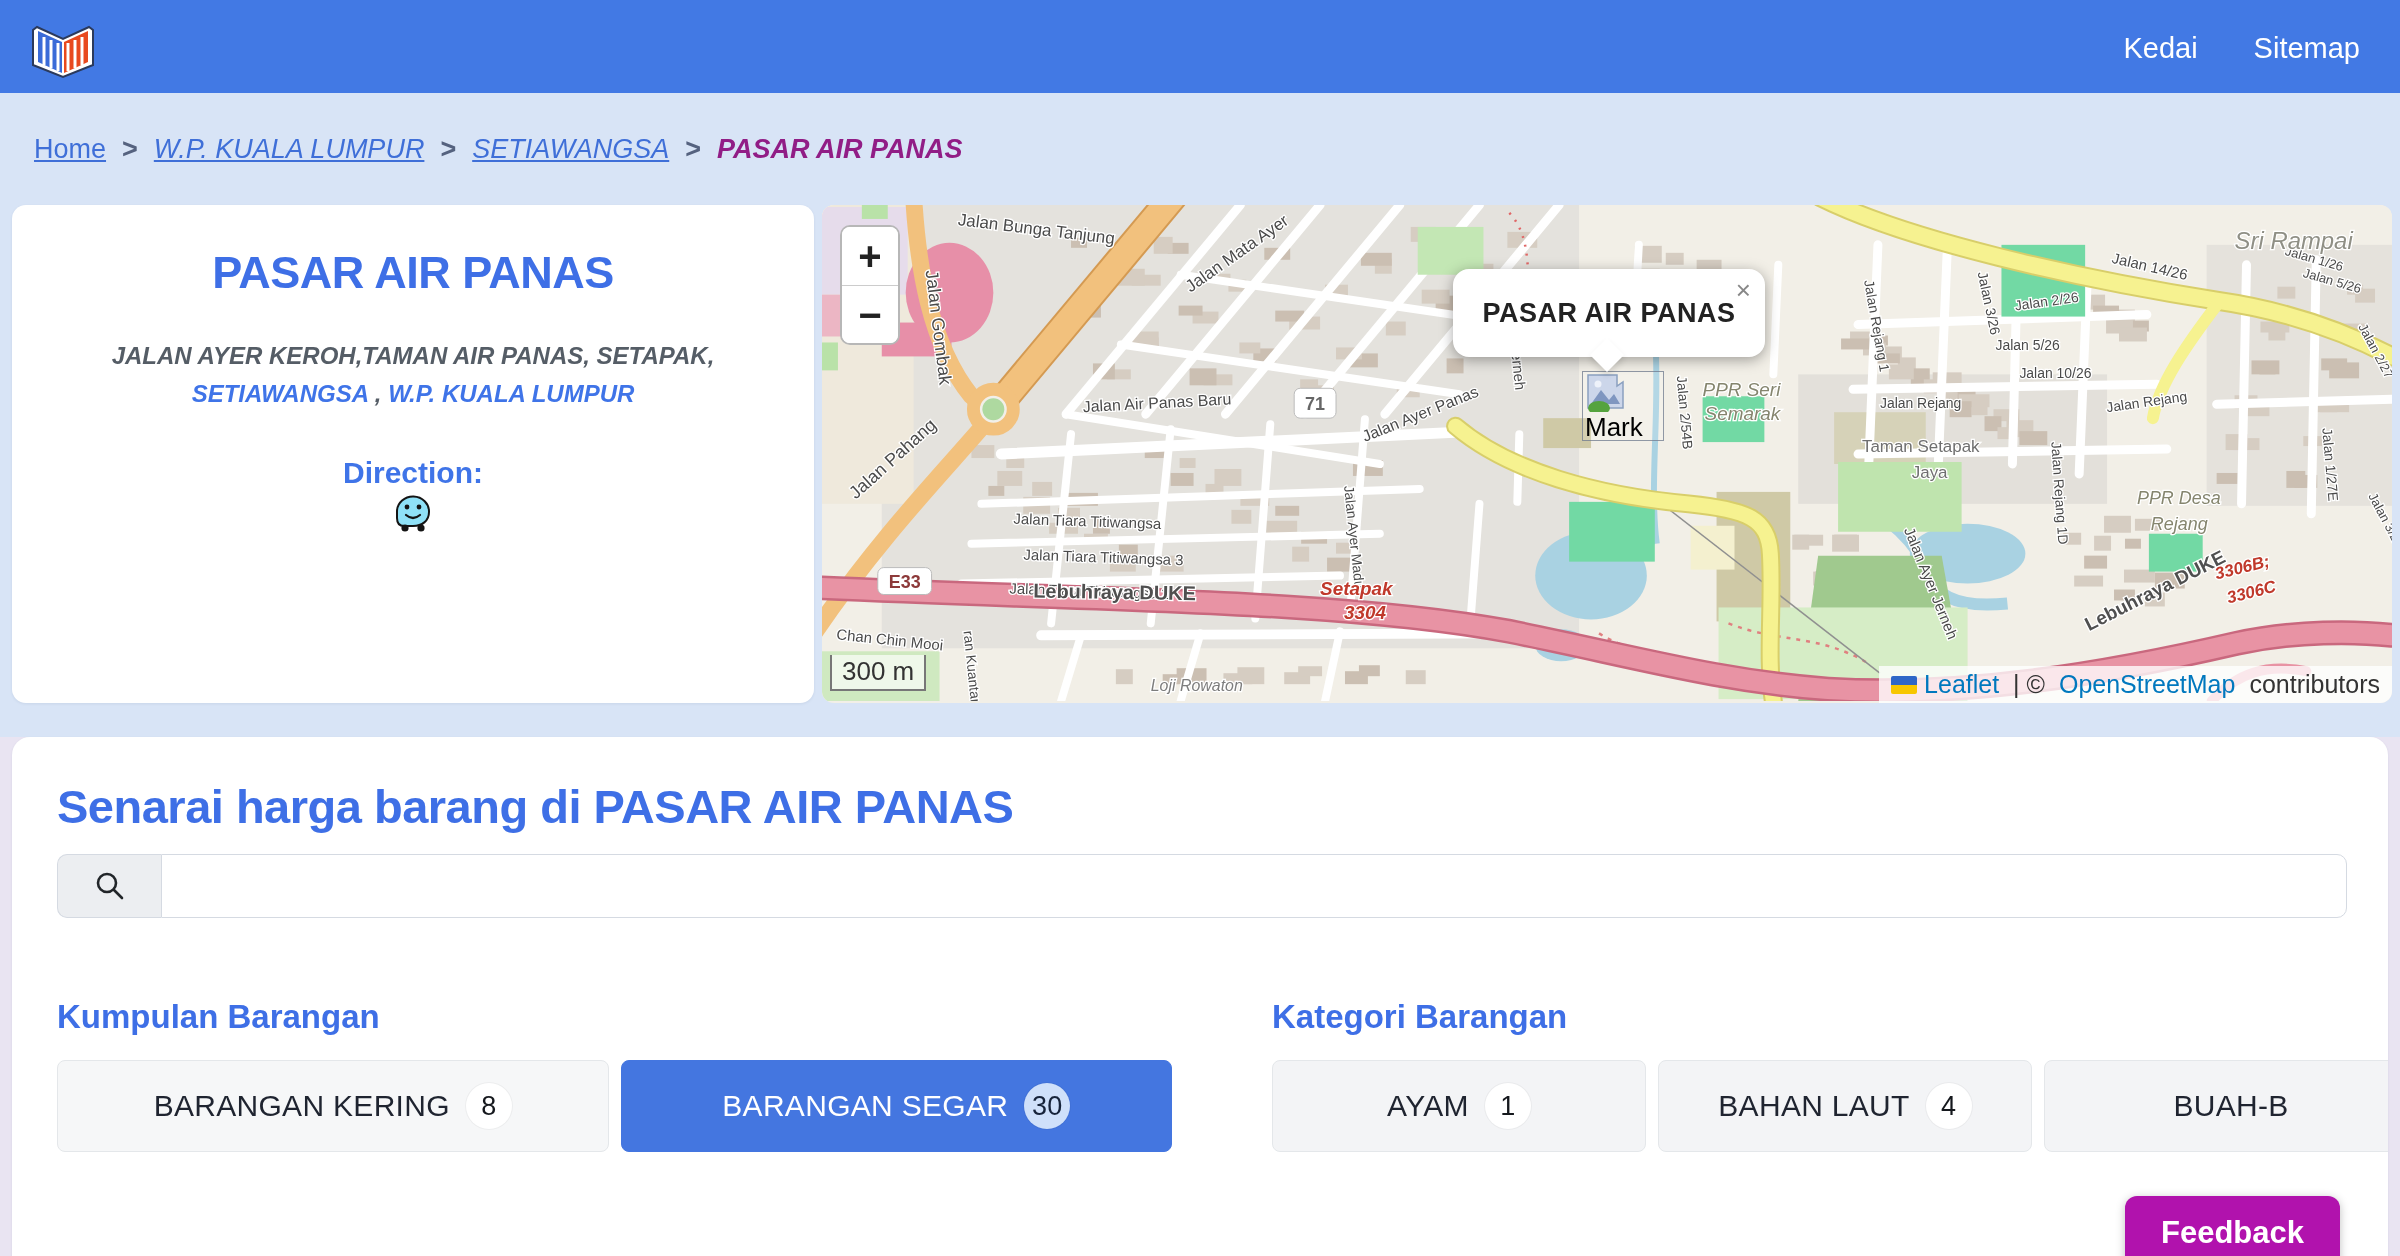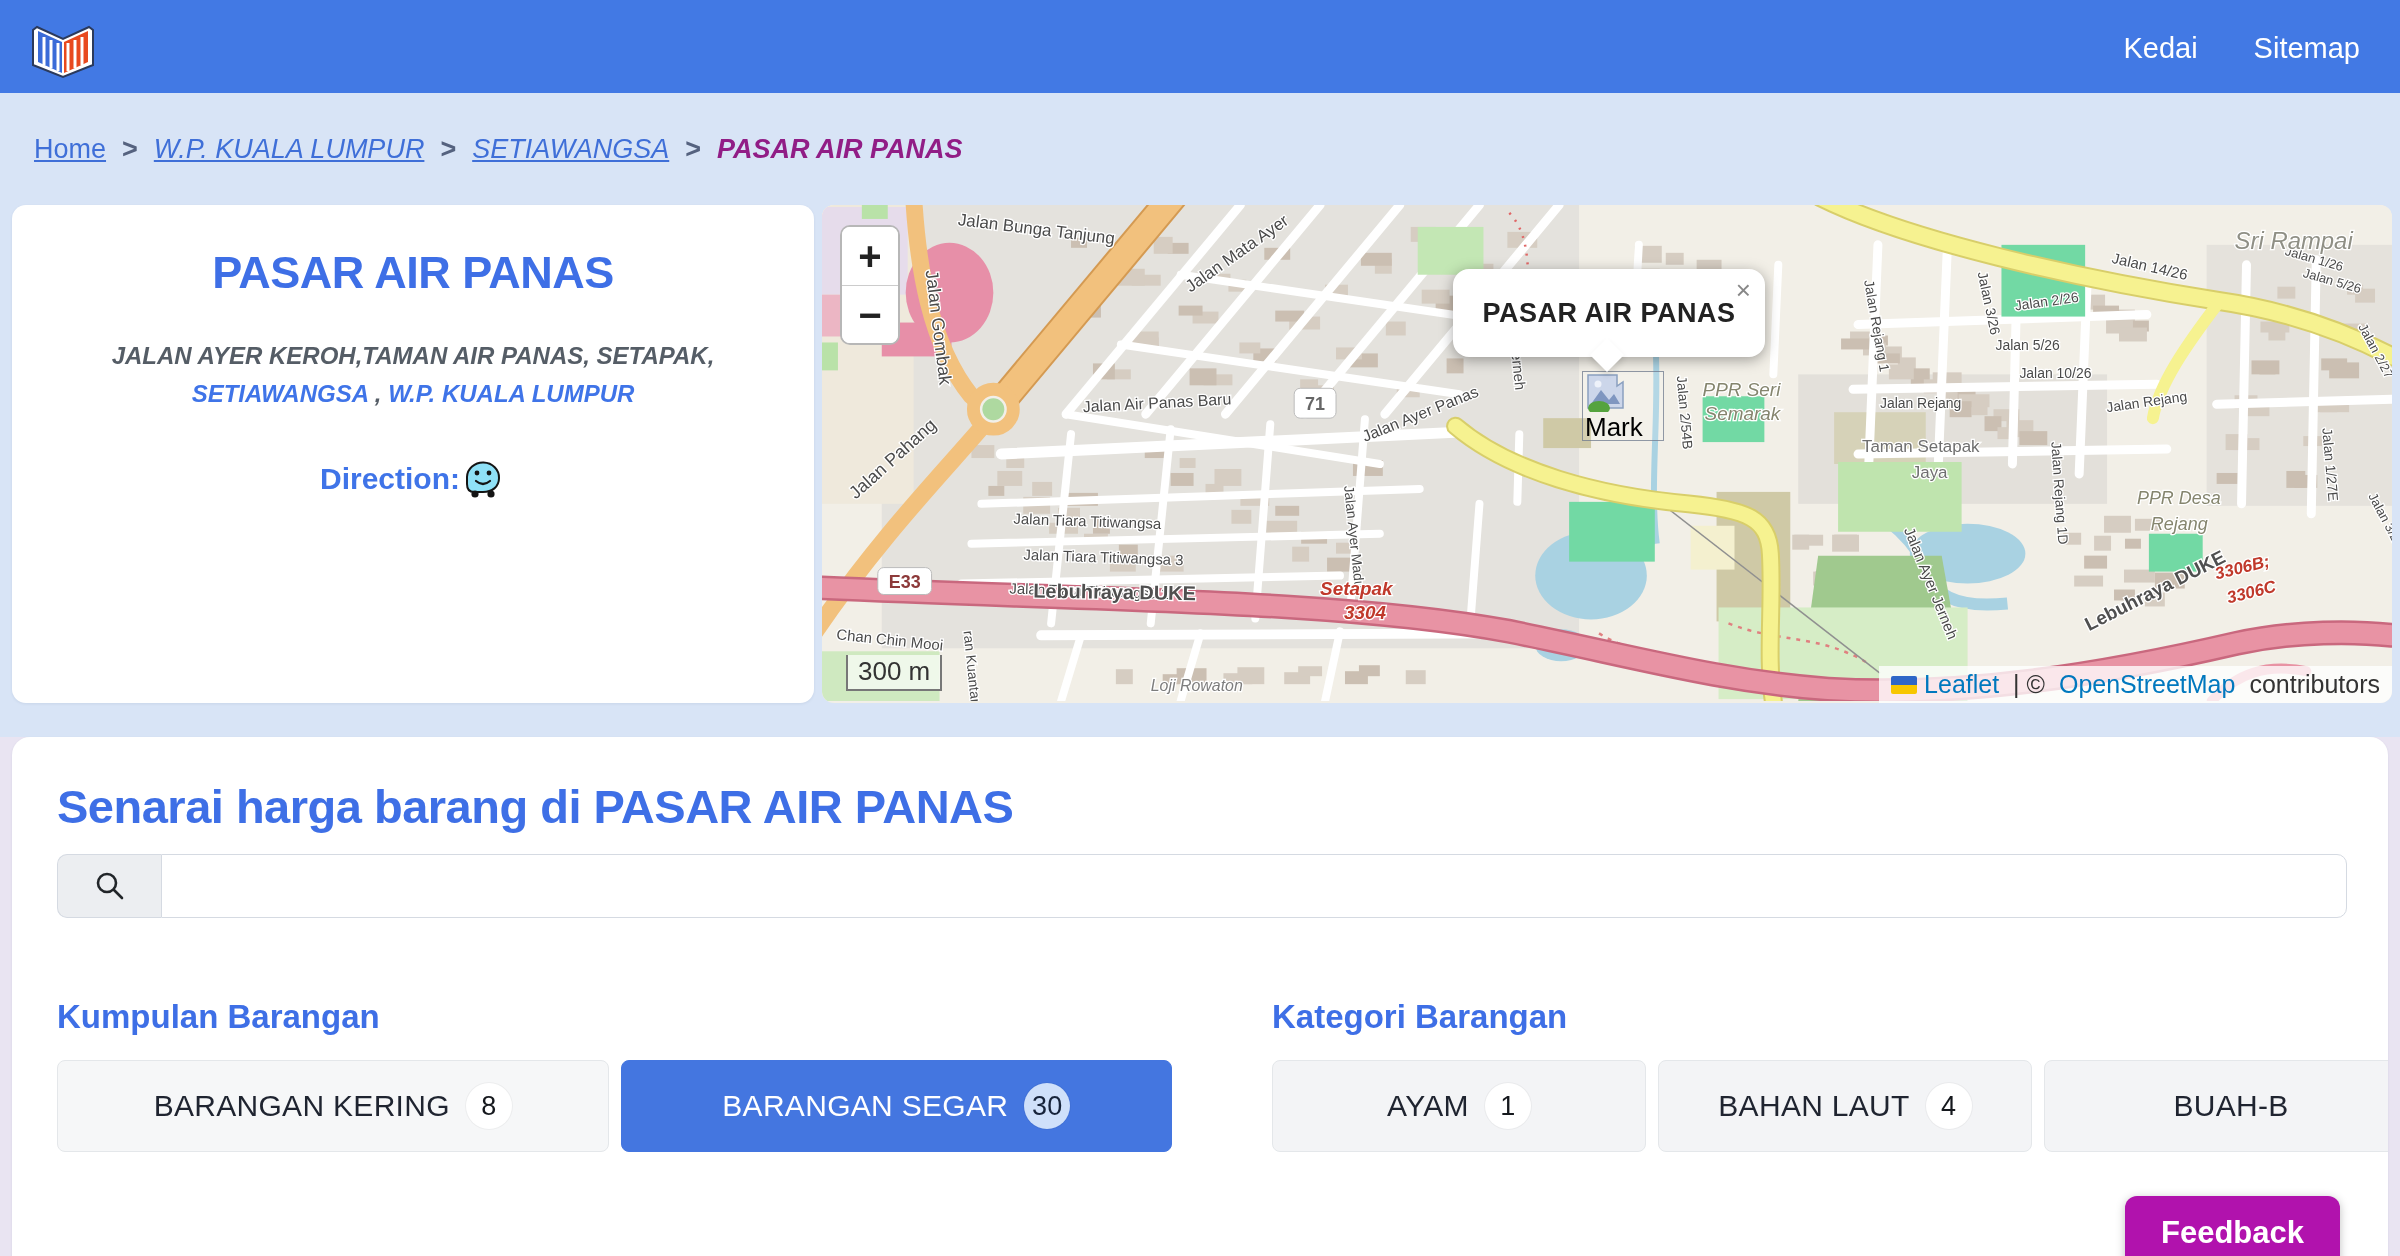--- a/index.html
+++ b/index.html
@@ -24,21 +24,21 @@
   .breadcrumb-bar .current { color:var(--crumb,#911d86); font-style:italic; font-weight:700; }
   
   .hero { display:flex; padding:0 8px 0 12px; gap:8px; height:498px; }
   .info-card { width:802px; background:#fff; border-radius:14px; text-align:center;
                box-shadow:0 1px 3px rgba(30,50,90,.08); }
   .info-card h1 { margin-top:42px; font-size:45px; font-weight:700; color:var(--heading,#3d78ee); letter-spacing:-0.5px; }
   .addr { margin:38px 40px 0; font-size:24px; font-style:italic; font-weight:600;
           color:#555d66; line-height:1.6; }
   .addr a { color:var(--link,#3f74e8); text-decoration:none; cursor:pointer; }
   .direction { margin-top:42px; display:flex; align-items:center; justify-content:center; gap:0;
-               font-size:30px; font-weight:600; color:var(--link,#3f74e8); }
+               font-size:30px; font-weight:600; color:var(--link,#3f74e8);flex-direction:column; }
   .waze { width:46px; height:46px; cursor:pointer; display:inline-block; }
   
   .map-card { position:relative; width:1570px; height:498px; border-radius:12px; overflow:hidden;
               background:#f2efe7; flex:none; }
   .map-card svg.base { position:absolute; inset:0; }
   .map-label { paint-order:stroke; stroke:#fff; stroke-width:2.6px; }
   .zoom-ctl { position:absolute; left:18px; top:20px; width:60px; border:2px solid rgba(50,50,50,.35);
               border-radius:10px; overflow:hidden; background:#fff; z-index:5; }
   .zoom-ctl button { display:block; width:100%; height:58px; background:#fff; border:none;
                      font-size:40px; font-weight:700; color:#222; cursor:pointer; line-height:1; }
@@ -47,21 +47,21 @@
            border-radius:16px; box-shadow:0 3px 14px rgba(0,0,0,.35); z-index:6;
            display:flex; align-items:center; justify-content:center; }
   .popup-title { font-size:27px; font-weight:700; color:#222; letter-spacing:.5px; }
   .popup-close { position:absolute; top:8px; right:14px; font-size:26px; color:#888; cursor:pointer; line-height:1; }
   .popup-tip { position:absolute; left:142px; bottom:-10px; width:24px; height:24px; background:#fff;
                transform:rotate(45deg); box-shadow:3px 3px 6px rgba(0,0,0,.12); }
   .marker-wrap { position:absolute; left:760px; top:166px; width:82px; height:70px; z-index:4;
                  border:1px solid rgba(110,120,140,.75); background:rgba(255,255,255,.12); cursor:pointer; }
   .marker-alt { position:absolute; left:2px; top:40px; font-size:26px; color:#000; background:transparent; }
   .scale-bar { position:absolute; left:8px; bottom:12px; padding:1px 10px 2px; font-size:26px; color:#333;
-               background:rgba(255,255,255,.66); border:2px solid #777; border-top:none; z-index:5;margin-left:16px; }
+               background:rgba(255,255,255,.66); border:2px solid #777; border-top:none; z-index:5; }
   .attribution { position:absolute; right:0; bottom:0; height:37px; display:flex; align-items:center;
                  gap:7px; padding:0 12px; font-size:25px; color:#333;
                  background:rgba(255,255,255,.78); z-index:5; white-space:pre; }
   .attribution a { color:var(--maplink,#0078be); text-decoration:none; cursor:pointer; }
   .flag { width:26px; height:18px; display:inline-block; border-radius:2px; overflow:hidden; }
   .flag div { height:50%; } .flag .b { background:#2e66c7; } .flag .y { background:#f7c600; }
   
   .price-card { position:absolute; left:12px; top:737px; width:2376px; height:560px; background:#fff;
                 border-radius:18px; padding:42px 45px 0; box-shadow:0 1px 3px rgba(30,50,90,.08); }
   .price-card h2 { font-size:47px; font-weight:800; color:var(--heading,#3d78ee); letter-spacing:-0.5px; }

